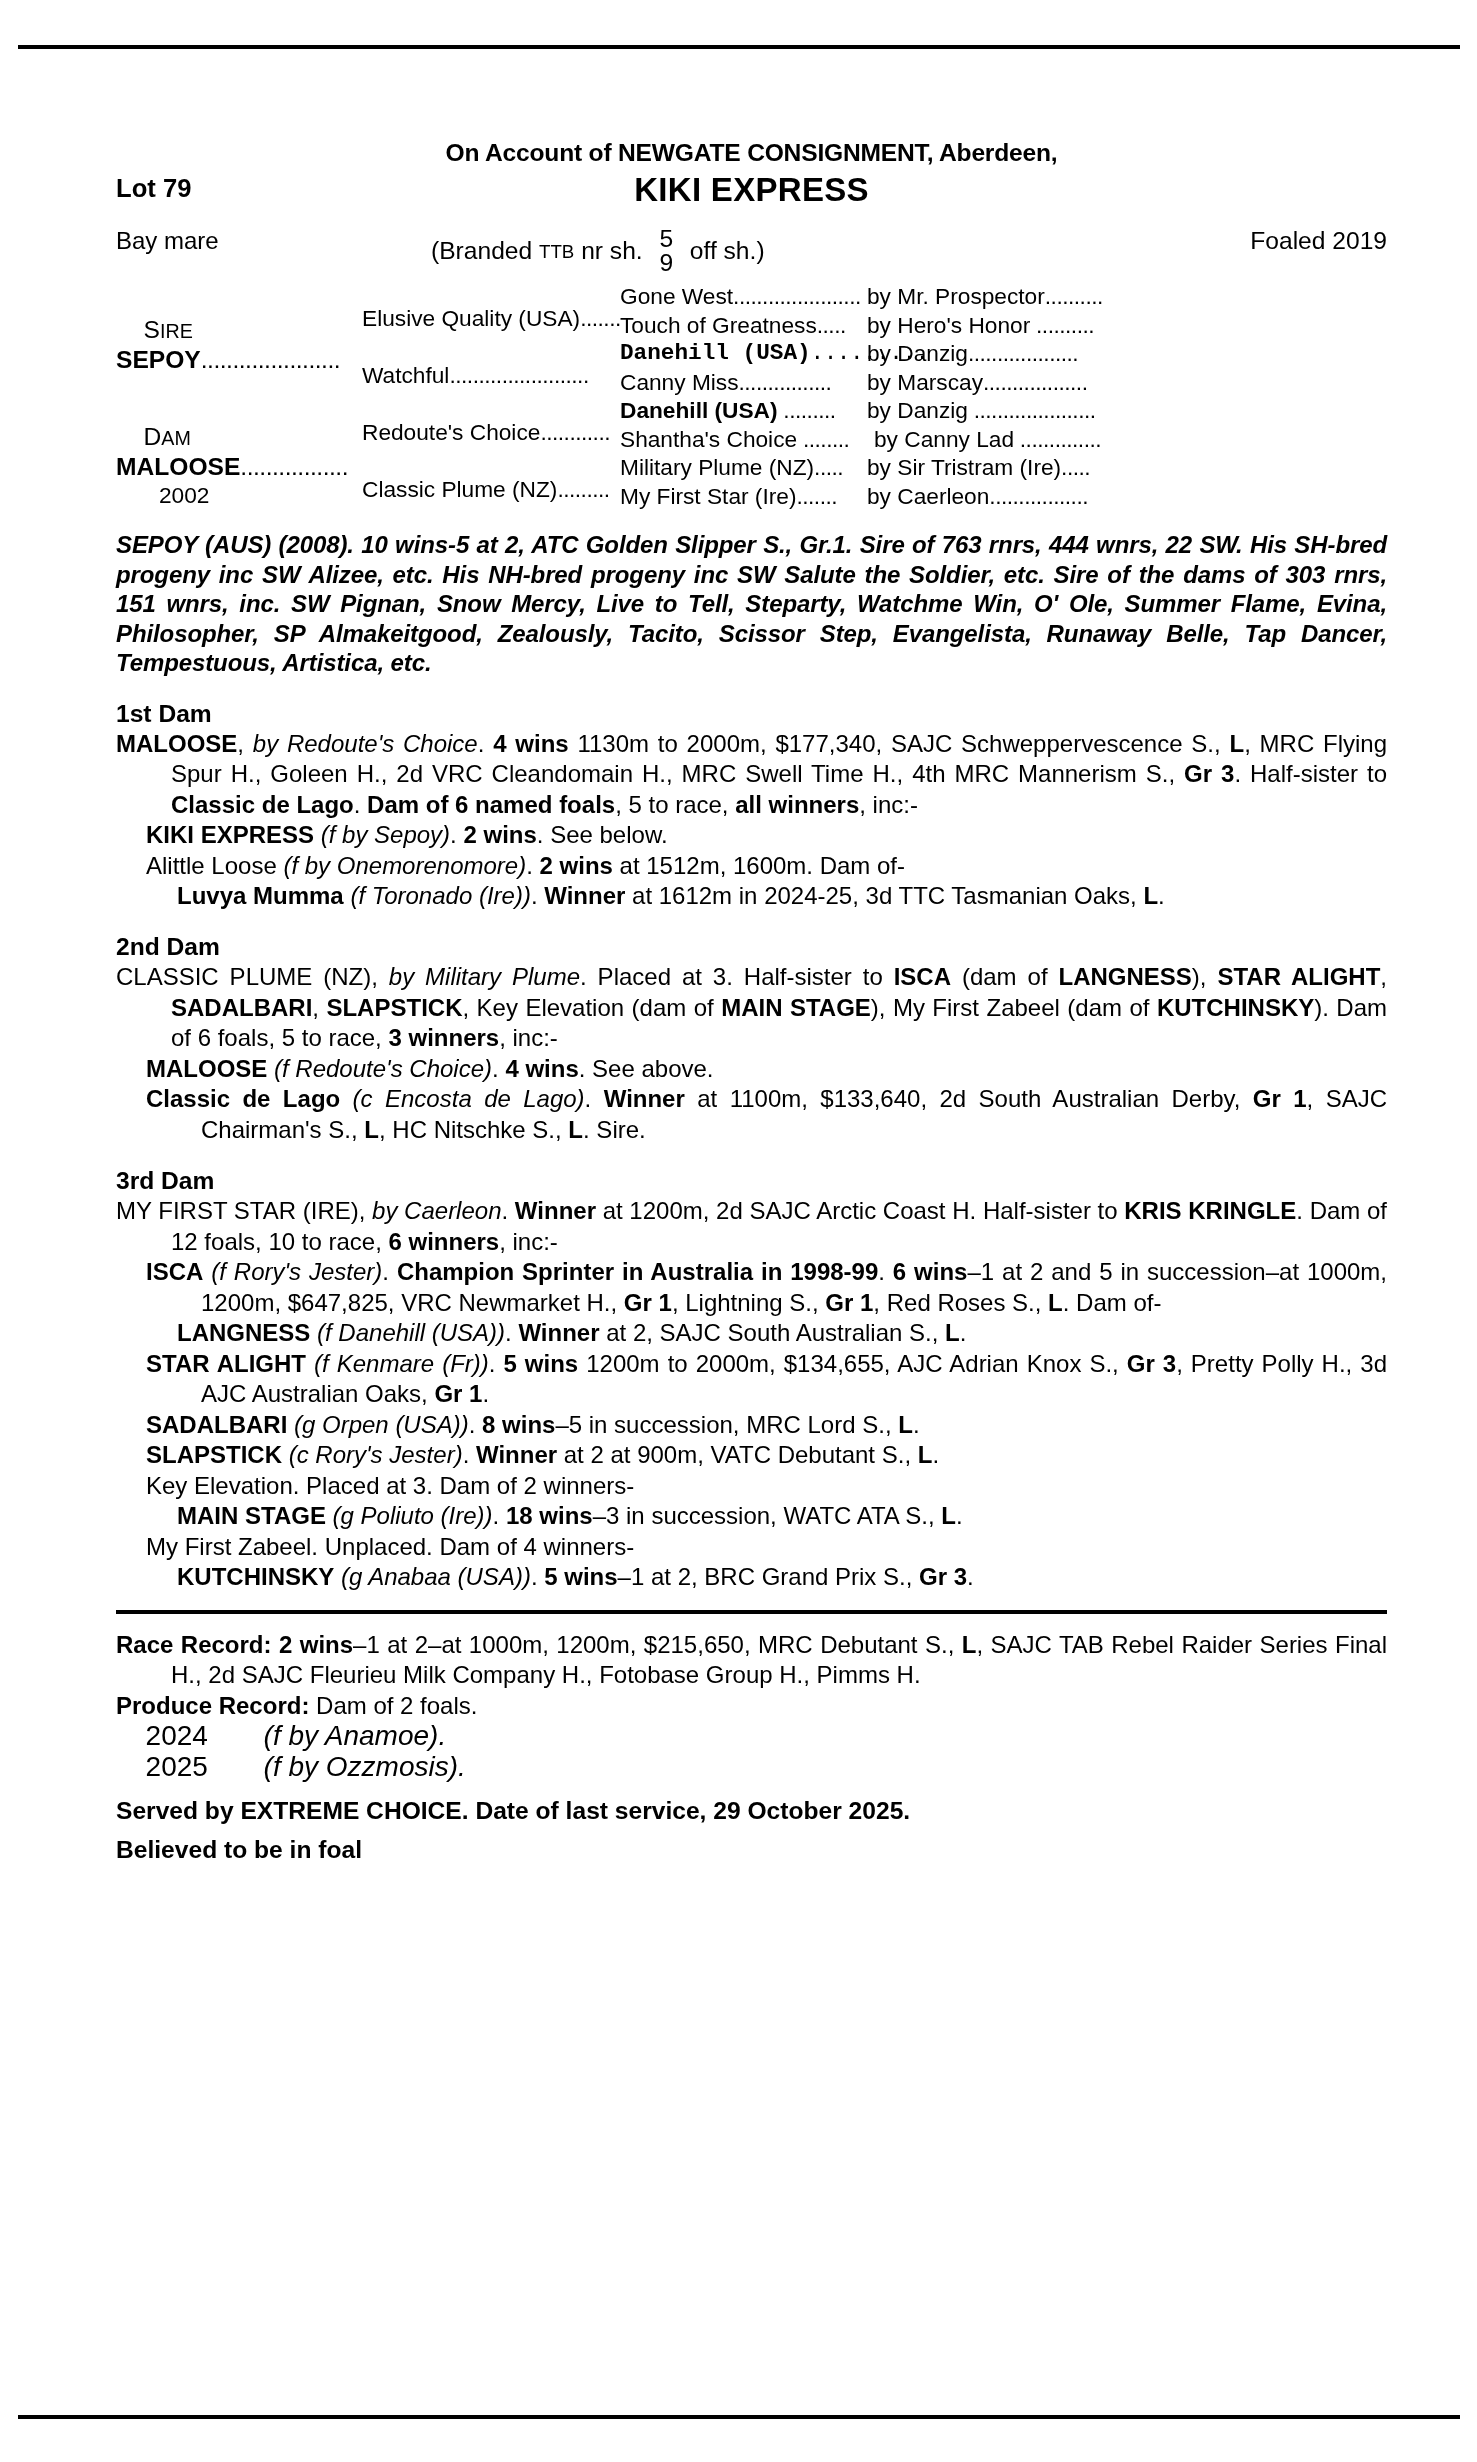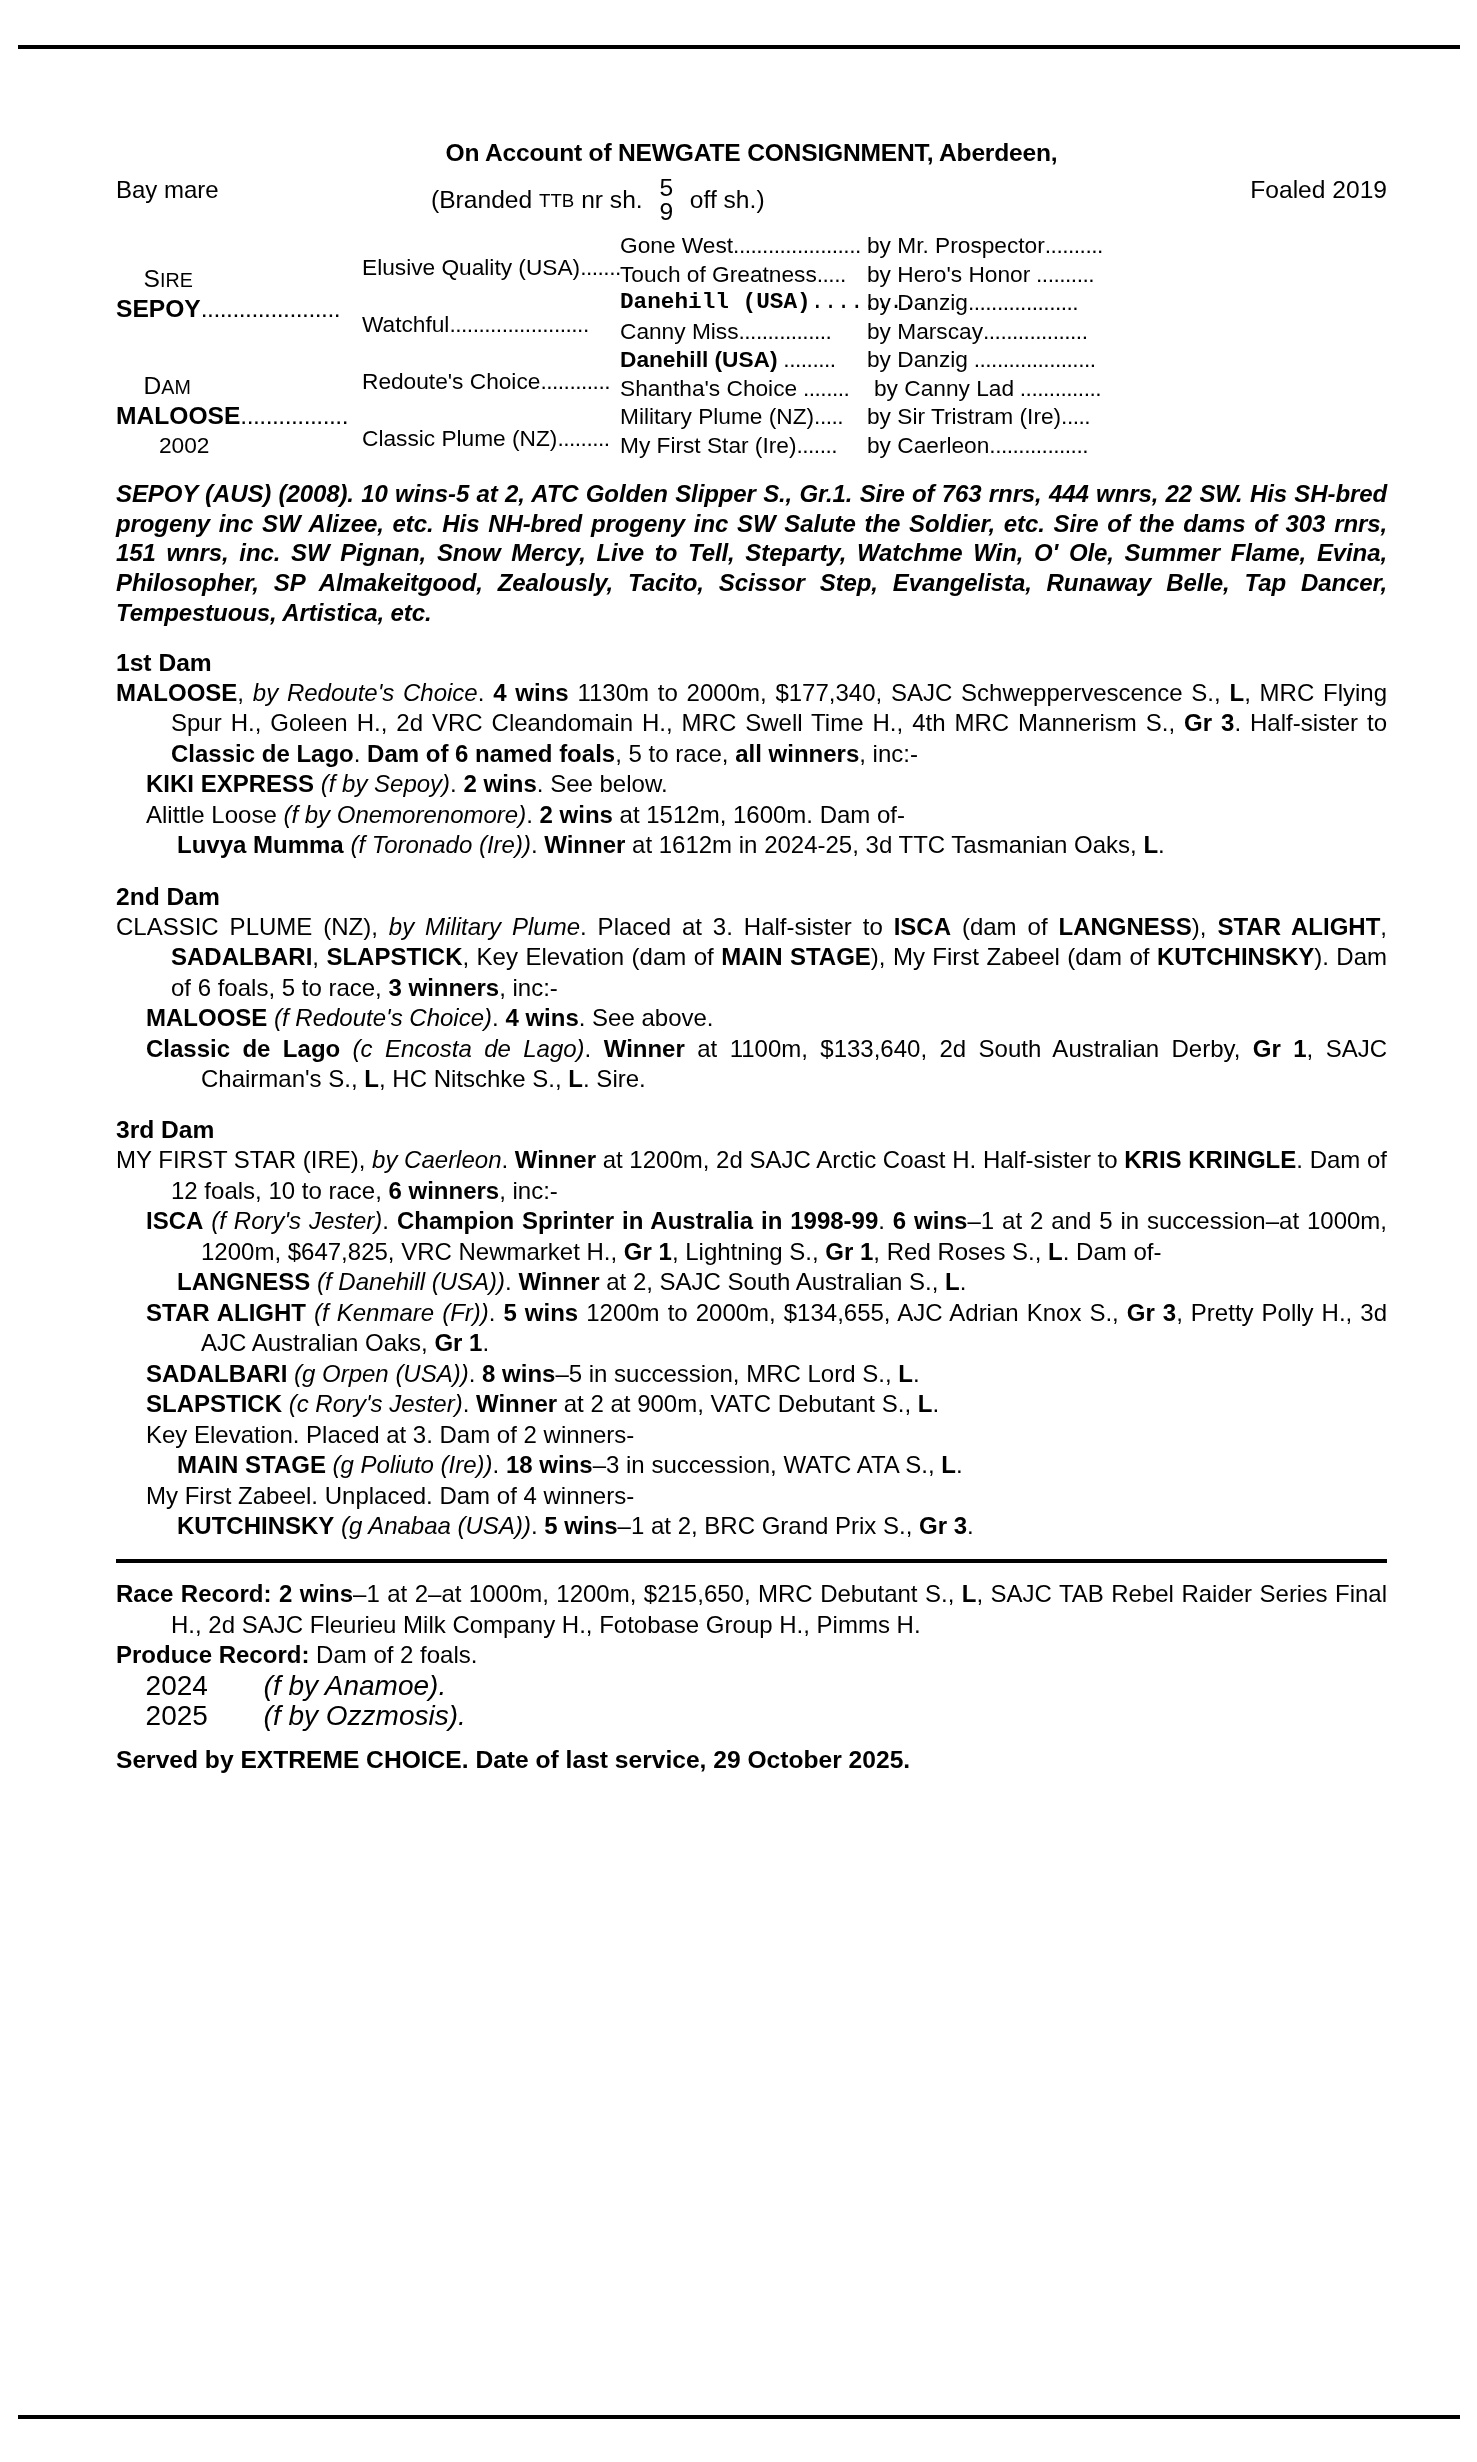--- a/index.html
+++ b/index.html
@@ -246,20 +246,24 @@
 
 <div class="page">
 
   <div class="rule-top"></div>
   <div class="rule-bottom"></div>
 
   <div class="content">
 
     <div class="consign">On Account of NEWGATE CONSIGNMENT, Aberdeen,</div>
 
+    <div class="lotrow">
+      <div class="lot-label">Lot 79</div>
+      <div class="horse-name">KIKI EXPRESS</div>
+    </div>
 
     <div class="descrow">
       <div class="colour-sex">Bay mare</div>
       <div class="brandwrap">
         <span>(Branded</span>
         <span class="brand-mark">TTB</span>
         <span>nr sh.</span>
         <span class="frac">
           <span>5</span>
           <span>9</span>
@@ -344,17 +348,18 @@
         <b>Race Record:</b><span> <b>2 wins</b>–1 at 2–at 1000m, 1200m, $215,650, MRC Debutant S., <b>L</b>, SAJC TAB Rebel Raider Series Final H., 2d SAJC Fleurieu Milk Company H., Fotobase Group H., Pimms H.</span>
       </div>
       <div class="para flat0" style="text-indent:0;padding-left:0;">
         <b>Produce Record:</b><span> Dam of 2 foals.</span>
       </div>
       <div id="produce-rows">
           <div class="produce-row"><span class="yr">2024</span><i>(f by Anamoe).</i></div>
           <div class="produce-row"><span class="yr">2025</span><i>(f by Ozzmosis).</i></div>
         </div>
       <div class="served">Served by EXTREME CHOICE. Date of last service, 29 October 2025.</div>
+      <div class="infoal">Believed to be in foal</div>
     </div>
 
   </div>
 </div>
 
 
 </body></html>

